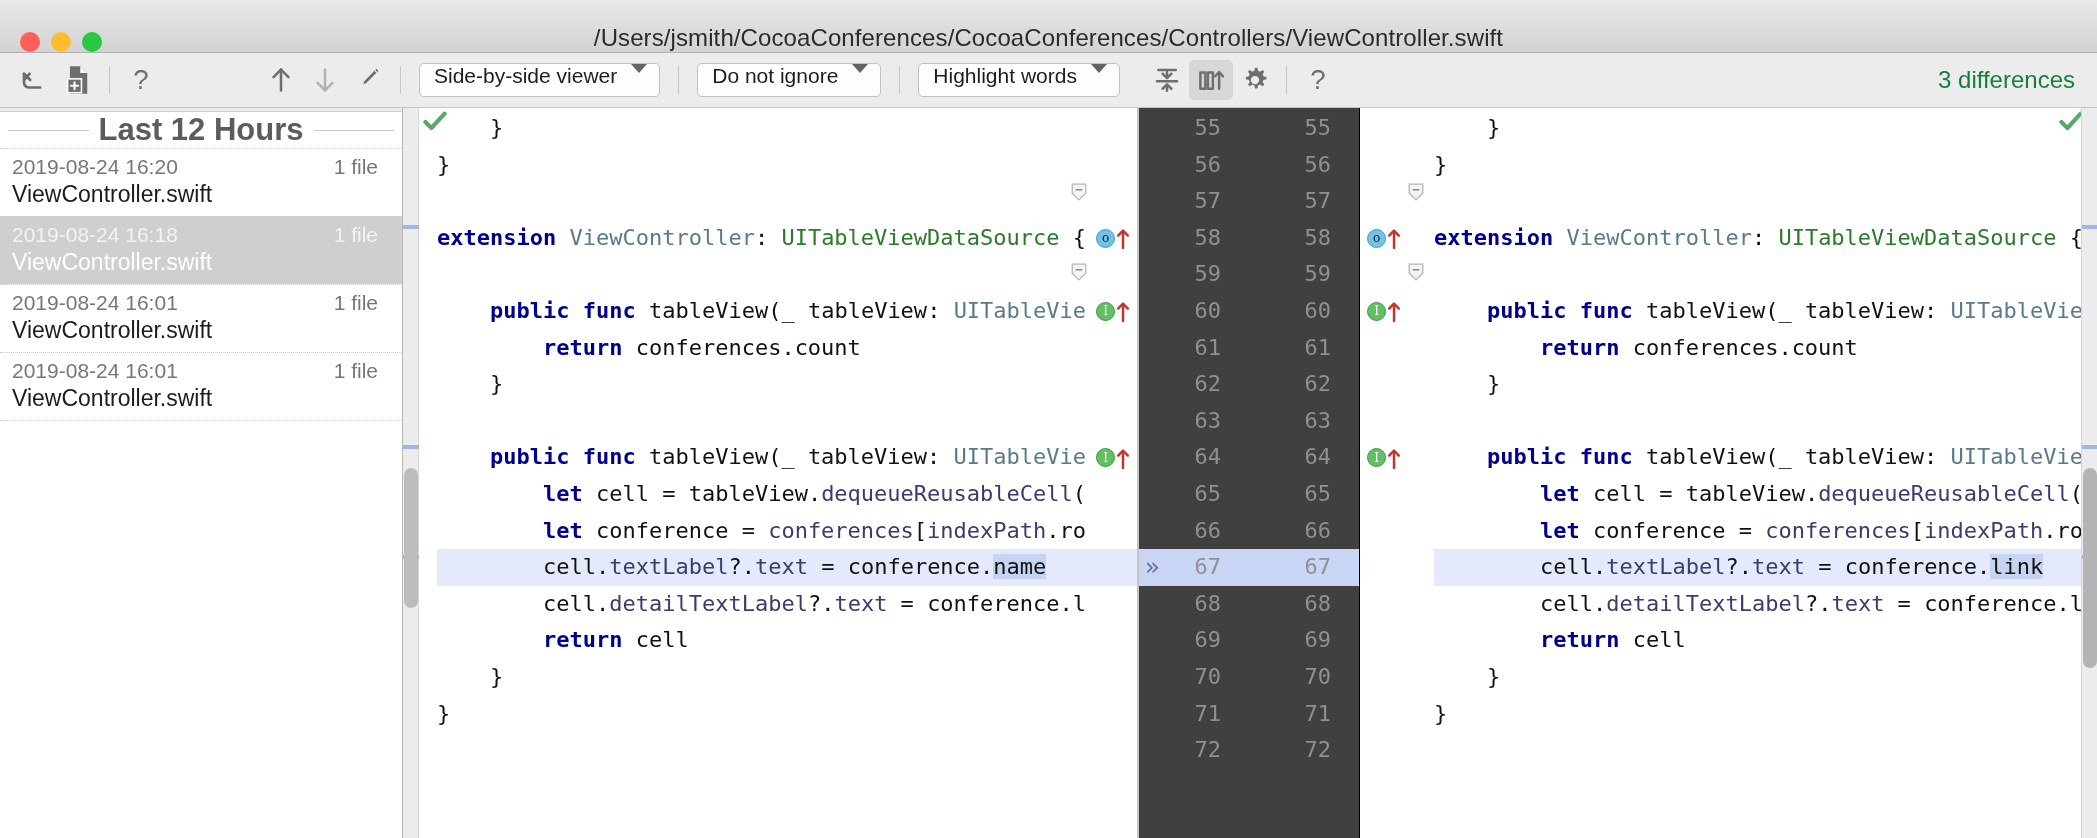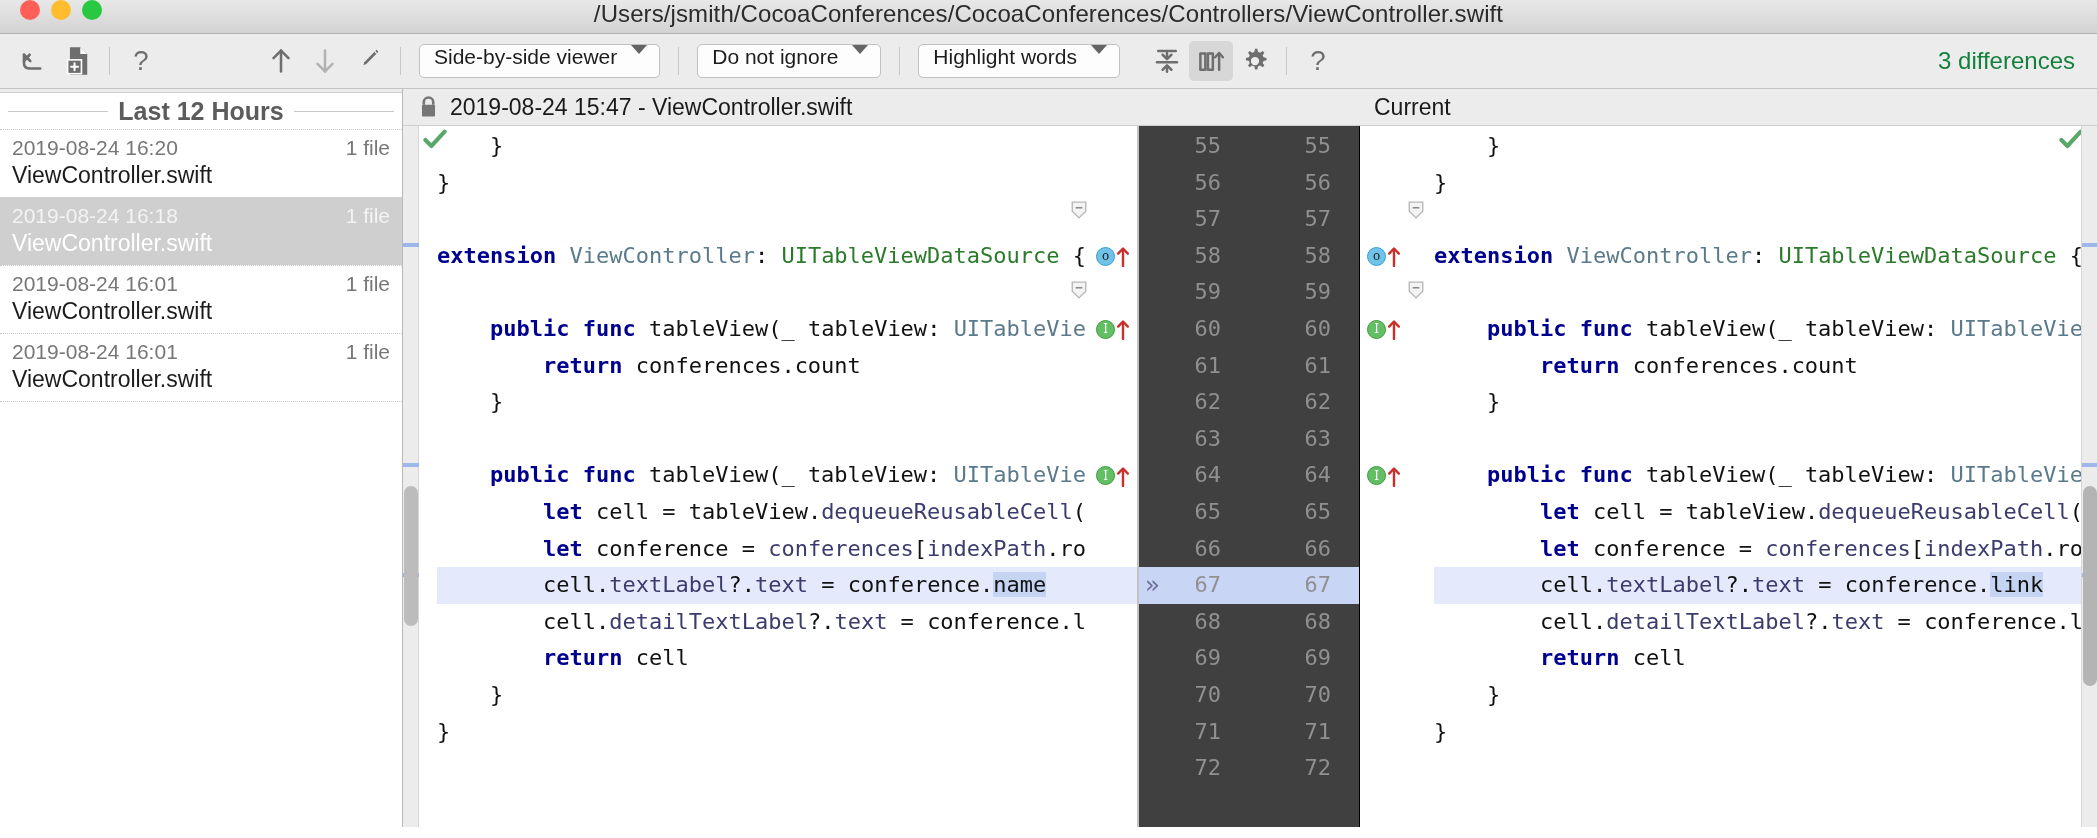--- a/index.html
+++ b/index.html
@@ -5,24 +5,24 @@
   * { box-sizing: border-box; margin: 0; padding: 0; }
   html, body {
     width: 2097px; height: 838px;
     font-family: "Liberation Sans", sans-serif;
     background: #ffffff;
     overflow: hidden;
   }
 
   
   #titlebar {
-    height: 34px;
+    height: 53px;
     background: linear-gradient(to bottom, #e8e8e8 0%, #d3d3d3 100%);
     border-bottom: 1px solid #b2b2b2;
-    display: flex; align-items: flex-start;
+    display: flex; align-items: flex-end;
     position: relative;
   }
   .traffic { display: flex; gap: 11px; padding-left: 20px; }
   .dot { width: 20px; height: 20px; border-radius: 50%; }
   .dot.red    { background: #ff5f57; }
   .dot.yellow { background: #febc2e; }
   .dot.green  { background: #28c840; }
   #title-text {
     position: absolute; left: 0; right: 0; text-align: center;
     font-size: 24px; color: #2b2b2b; letter-spacing: .1px;
@@ -94,24 +94,24 @@
     height: 4px; background: #ececec; border-bottom: 1px solid #cfcfcf;
   }
   #sidebar-header {
     height: 36px;
     display: flex; align-items: center;
     padding: 0 8px;
     gap: 10px;
   }
   .hline { flex: 1; height: 1px; background: #c8c8c8; }
   #sidebar-header .hl-title {
-    font-size: 25px; font-weight: bold; color: #5c5c5c; white-space: nowrap;
+    font-size: 31px; font-weight: bold; color: #5c5c5c; white-space: nowrap;
   }
   .rev-item {
-    padding: 6px 12px 8px 12px;
+    padding: 6px 24px 8px 12px;
     border-top: 1px dotted #c9c9c9;
     cursor: default;
   }
   .rev-item.selected { background: #cfcfcf; border-top-color: #cfcfcf; }
   .rev-row1 {
     display: flex; justify-content: space-between; align-items: baseline;
     font-size: 21px; color: #777777;
   }
   .rev-item.selected .rev-row1 { color: #f3f3f3; text-align: right; }
   .rev-file {
@@ -409,33 +409,20 @@
             <span>1 file</span>
           </div>
           <div class="rev-file">ViewController.swift</div>
         </div>
       </div>
     <div id="sidebar-bottom-fill" style="height:300px"></div>
   </div>
 
   <div id="diff">
 
-    <div id="diff-header">
-      <div class="left-head">
-        <span class="lock-icon">
-          <svg width="19" height="24" viewBox="0 0 16 20">
-            <path d="M4 8 V6 a4 4 0 0 1 8 0 V8" fill="none" stroke="#767676" stroke-width="2.2"></path>
-            <rect x="2.5" y="8" width="11" height="10" rx="1" fill="#767676"></rect>
-          </svg>
-        </span>
-        <span>2019-08-24 15:47 - ViewController.swift</span>
-      </div>
-      <div class="gutter-head"></div>
-      <div class="right-head">Current</div>
-    </div>
 
     <div id="panes">
 
       <div class="pane pane-left">
         <div class="changebar">
 
           <div class="stripe" style="left:0;width:16px;top:117px;"></div>
           <div class="stripe" style="left:0;width:16px;top:337px;"></div>
           <div class="stripe" style="left:0;width:16px;top:447px;"></div>
           <div class="vscroll" style="left:1px;top:360px;height:140px;"></div>

